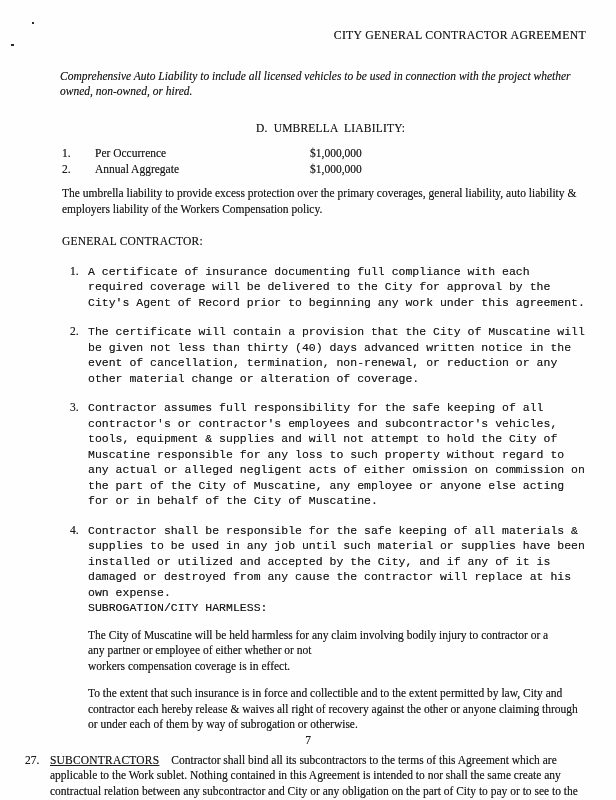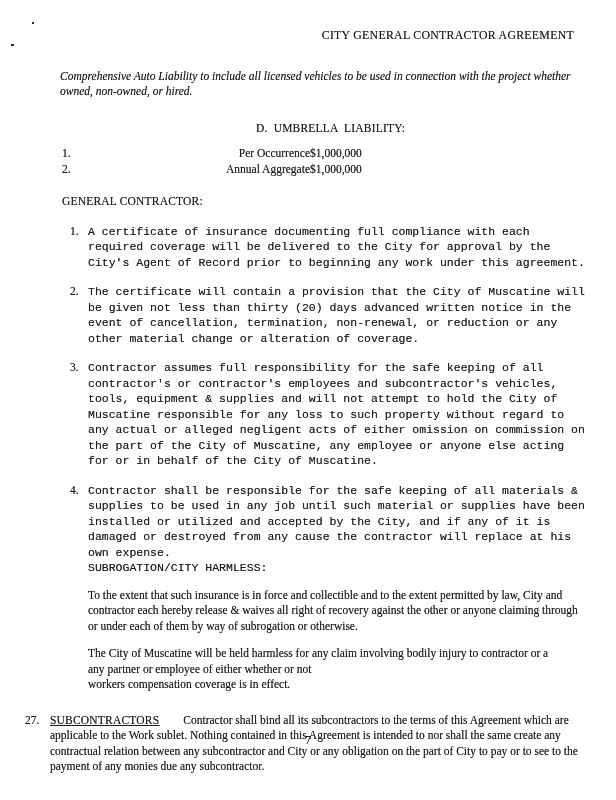--- a/index.html
+++ b/index.html
@@ -14,21 +14,21 @@
     background: #fefefe;
     font-family: "Liberation Serif", "DejaVu Serif", serif;
     font-size: 11.5px;
     line-height: 15.5px;
     color: #1b1b1b;
     overflow: hidden;
     text-shadow: 0 0 0.4px rgba(20,20,20,0.55);
   }
   .doc-header {
     padding-top: 28px;
-    padding-right: 42px;
+    padding-right: 30px;
     text-align: right;
     letter-spacing: 0.3px;
     font-size: 11.8px;
   }
   .artifact {
     position: absolute;
     background: #2a2a2a;
   }
   .artifact.a1 { left: 32px; top: 22px; width: 2px; height: 2px; }
   .artifact.a2 { left: 11px; top: 44px; width: 3px; height: 2px; }
@@ -44,21 +44,21 @@
     letter-spacing: 0.2px;
     text-align: center;
   }
   .coverage-list {
     margin: 10px 0 0 62px;
   }
   .coverage-row {
     display: flex;
   }
   .coverage-num { width: 33px; }
-  .coverage-label { width: 215px; text-align: right; }
+  .coverage-label { width: 215px; }
   .umbrella-para {
     margin: 9px 28px 0 62px;
     max-width: 528px;
   }
   .gp-heading {
     margin: 17px 0 0 62px;
     letter-spacing: 0.2px;
   }
   .provision {
     display: flex;
@@ -73,21 +73,21 @@
   }
   .sub-para.pre { white-space: pre-line; }
   .sec27 {
     display: flex;
     margin: 20px 18px 0 25px;
   }
   .sec27 .s-num { width: 25px; flex: 0 0 25px; }
   .sec27 .s-body { max-width: 545px; }
   .s-title {
     text-decoration: underline;
-    margin-right: 24px;
+    margin-right: 12px;
     letter-spacing: 0.2px;
   }
   .page-number {
     position: absolute;
     left: 0;
     right: 0;
     top: 733px;
     text-align: center;
   }
 </style>
@@ -111,51 +111,52 @@
       <span class="coverage-label">Per Occurrence</span>
       <span class="coverage-value">$1,000,000</span>
     </div>
     <div class="coverage-row">
       <span class="coverage-num">2.</span>
       <span class="coverage-label">Annual Aggregate</span>
       <span class="coverage-value">$1,000,000</span>
     </div>
   </div>
 
+  <div class="umbrella-para">The umbrella liability to provide excess protection over the primary coverages, general liability, auto liability &amp; employers liability of the Workers Compensation policy.</div>
 
   <div class="gp-heading">GENERAL CONTRACTOR:</div>
 
   <div class="provision">
     <span class="p-num">1.</span>
     <span class="p-body">A certificate of insurance documenting full compliance with each required coverage will be delivered to the City for approval by the City's Agent of Record prior to beginning any work under this agreement.</span>
   </div>
 
   <div class="provision">
     <span class="p-num">2.</span>
-    <span class="p-body">The certificate will contain a provision that the City of Muscatine will be given not less than thirty (20) days advanced written notice in the event of cancellation, termination, non-renewal, or reduction or any other material change or alteration of coverage.</span>
+    <span class="p-body">The certificate will contain a provision that the City of Muscatine will be given not less than thirty (40) days advanced written notice in the event of cancellation, termination, non-renewal, or reduction or any other material change or alteration of coverage.</span>
   </div>
 
   <div class="provision">
     <span class="p-num">3.</span>
     <span class="p-body">Contractor assumes full responsibility for the safe keeping of all contractor's or contractor's employees and subcontractor's vehicles, tools, equipment &amp; supplies and will not attempt to hold the City of Muscatine responsible for any loss to such property without regard to any actual or alleged negligent acts of either omission on commission on the part of the City of Muscatine, any employee or anyone else acting for or in behalf of the City of Muscatine.</span>
   </div>
 
   <div class="provision">
     <span class="p-num">4.</span>
     <span class="p-body">
       <span>Contractor shall be responsible for the safe keeping of all materials &amp; supplies to be used in any job until such material or supplies have been installed or utilized and accepted by the City, and if any of it is damaged or destroyed from any cause the contractor will replace at his own expense.</span>
       <div class="p-subheading">SUBROGATION/CITY HARMLESS:</div>
     </span>
   </div>
 
-  <div class="sub-para">To the extent that such insurance is in force and collectible and to the extent permitted by law, City and contractor each hereby release &amp; waives all right of recovery against the other or anyone claiming through or under each of them by way of subrogation or otherwise.</div>
-
   <div class="sub-para pre">The City of Muscatine will be held harmless for any claim involving bodily injury to contractor or a
 any partner or employee of either whether or not
 workers compensation coverage is in effect.</div>
+
+  <div class="sub-para">To the extent that such insurance is in force and collectible and to the extent permitted by law, City and contractor each hereby release &amp; waives all right of recovery against the other or anyone claiming through or under each of them by way of subrogation or otherwise.</div>
 
   <div class="sec27">
     <span class="s-num">27.</span>
     <span class="s-body">
       <span class="s-title">SUBCONTRACTORS</span><span>Contractor shall bind all its subcontractors to the terms of this Agreement which are applicable to the Work sublet. Nothing contained in this Agreement is intended to nor shall the same create any contractual relation between any subcontractor and City or any obligation on the part of City to pay or to see to the payment of any monies due any subcontractor.</span>
     </span>
   </div>
 
   <div class="page-number">7</div>
 

